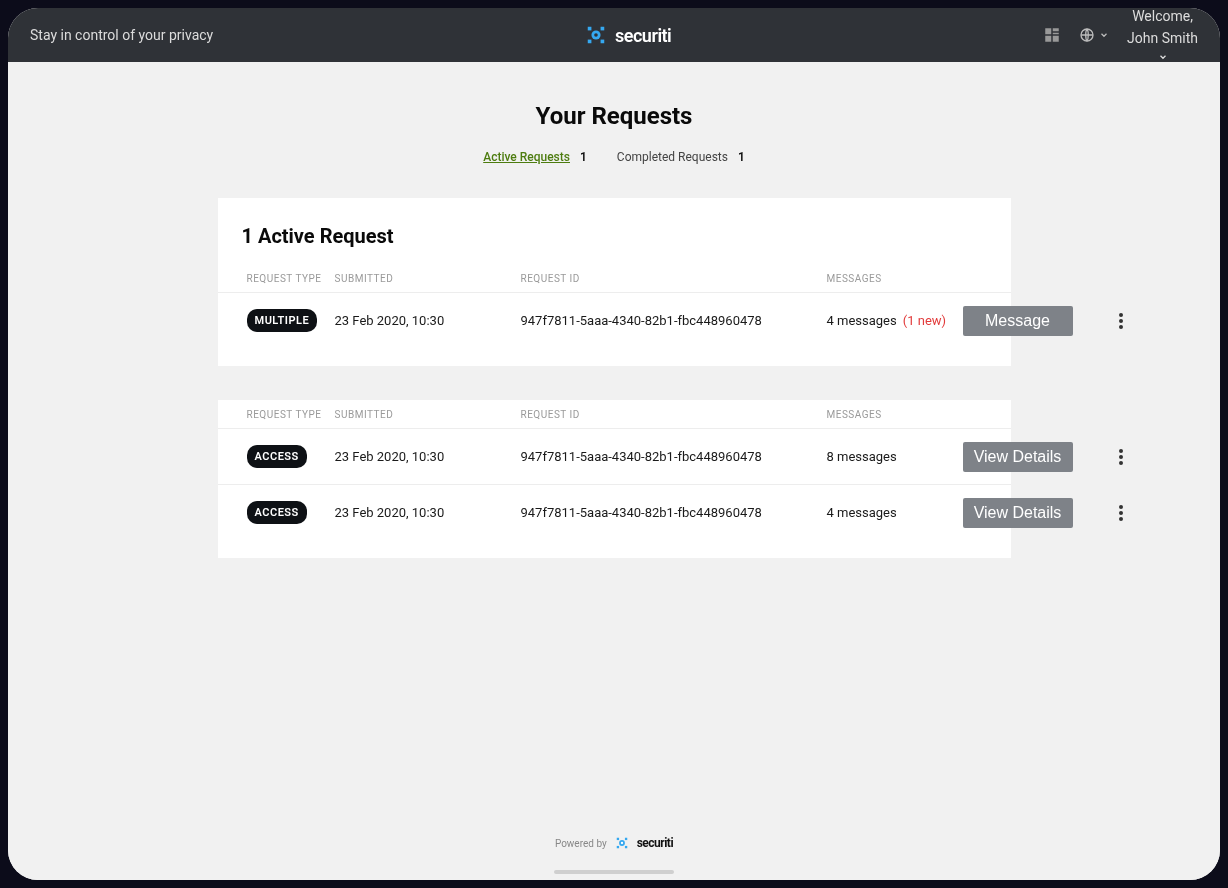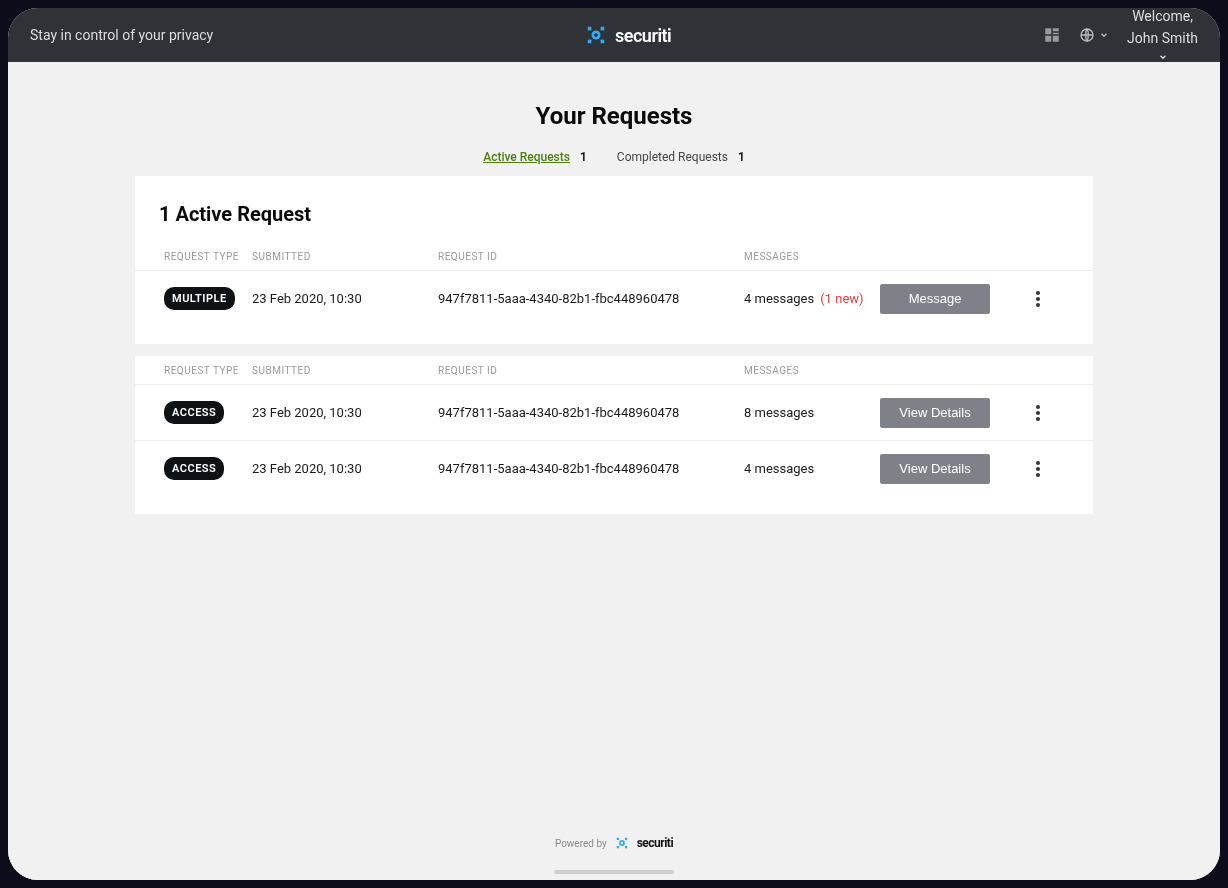--- a/index.html
+++ b/index.html
@@ -68,22 +68,22 @@
     gap:10px;
     align-items:center;
     cursor:pointer;
   }
   .tab-label { color:#444; }
   .tab-active .tab-label { text-decoration: underline; color:#4d7c0f; font-weight:500;}
   .tab-count { color:#111; font-weight:600; }
 
   .card {
     background:#fff;
-    width: 958px;
-    margin-top: 12px;
+    width: 793px;
+    margin-top: 34px;
     padding-bottom: 18px;
   }
   .card-title {
     font-size:20px;
     font-weight:700;
     color:#0a0a0a;
     padding: 26px 24px 16px 24px;
   }
   .thead, .trow {
     display:grid;
@@ -114,21 +114,21 @@
     padding:5px 8px;
     border-radius:10px;
   }
   .msg-cell { display:flex; gap:6px; white-space:nowrap; }
   .msg-new { color:#e23b3b; }
   .row-btn {
     background:#7e8288;
     color:#fff;
     border:none;
     height:30px;
-    font-size:13px;
+    font-size:16px;
     border-radius:2px;
     cursor:pointer;
     width: 110px;
   }
   .kebab {
     width:24px; height:24px;
     display:flex; align-items:center; justify-content:center;
     cursor:pointer;
     color:#333;
     margin-left:auto;

